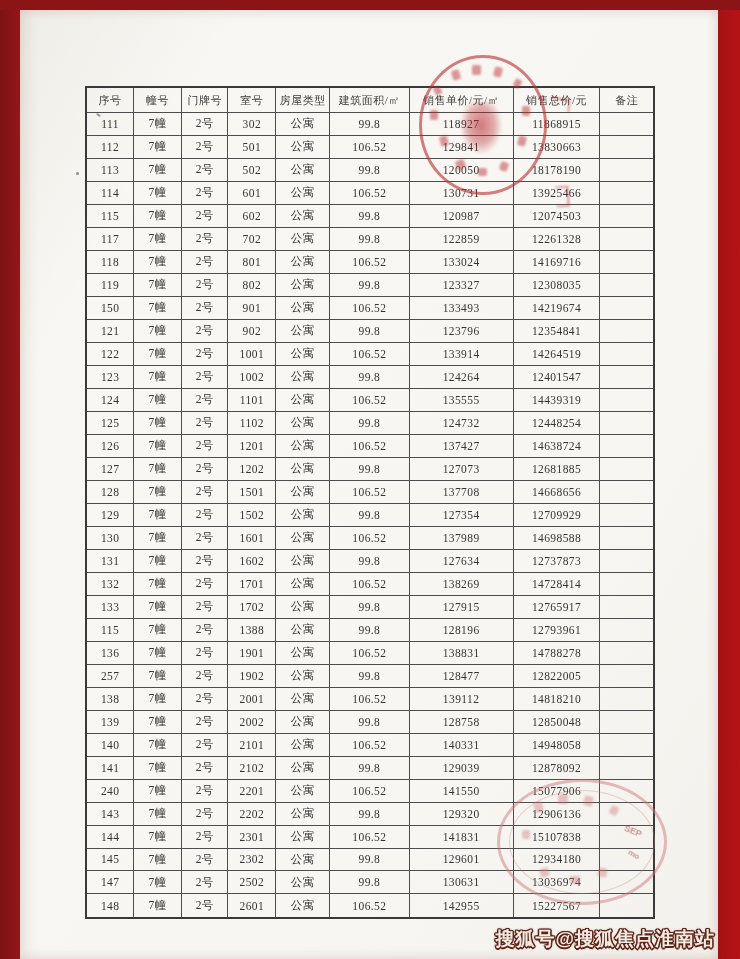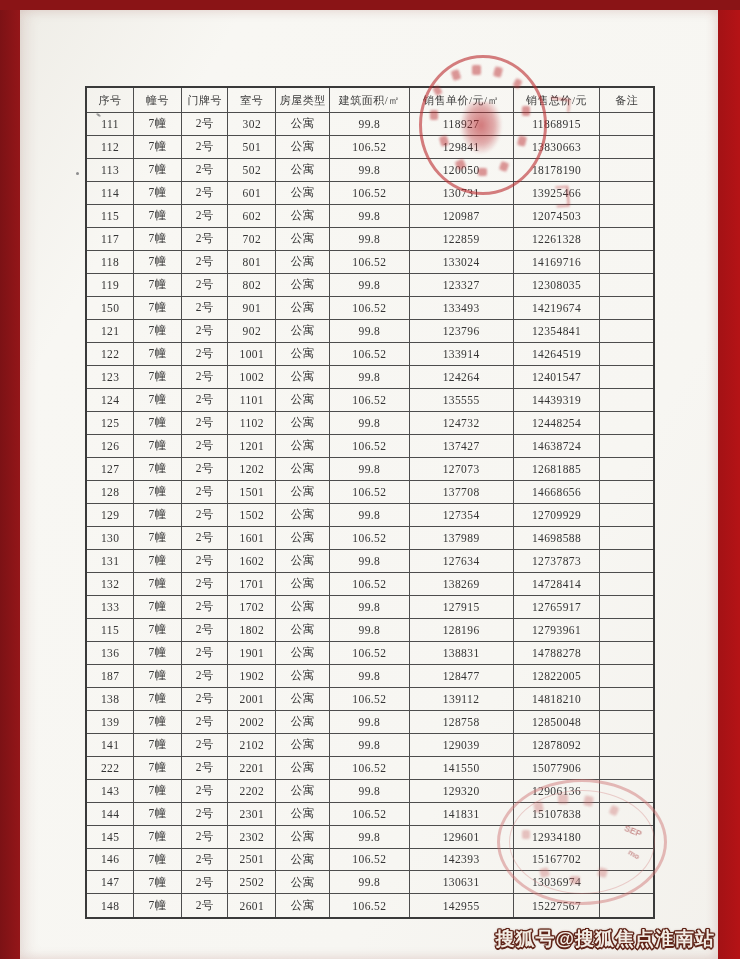--- a/index.html
+++ b/index.html
@@ -362,40 +362,40 @@
             <td class="">公寓</td>
             <td class="num">99.8</td>
             <td class="num">127915</td>
             <td class="num">12765917</td>
             <td class=""></td>
           </tr>
           <tr>
             <td class="">115</td>
             <td class="">7幢</td>
             <td class="">2号</td>
-            <td class="">1802</td>
+            <td class="">1388</td>
             <td class="">公寓</td>
             <td class="num">99.8</td>
             <td class="num">128196</td>
             <td class="num">12793961</td>
             <td class=""></td>
           </tr>
           <tr>
             <td class="">136</td>
             <td class="">7幢</td>
             <td class="">2号</td>
             <td class="">1901</td>
             <td class="">公寓</td>
             <td class="num">106.52</td>
             <td class="num">138831</td>
             <td class="num">14788278</td>
             <td class=""></td>
           </tr>
           <tr>
-            <td class="">187</td>
+            <td class="">257</td>
             <td class="">7幢</td>
             <td class="">2号</td>
             <td class="">1902</td>
             <td class="">公寓</td>
             <td class="num">99.8</td>
             <td class="num">128477</td>
             <td class="num">12822005</td>
             <td class=""></td>
           </tr>
           <tr>
@@ -414,32 +414,43 @@
             <td class="">7幢</td>
             <td class="">2号</td>
             <td class="">2002</td>
             <td class="">公寓</td>
             <td class="num">99.8</td>
             <td class="num">128758</td>
             <td class="num">12850048</td>
             <td class=""></td>
           </tr>
           <tr>
+            <td class="">140</td>
+            <td class="">7幢</td>
+            <td class="">2号</td>
+            <td class="">2101</td>
+            <td class="">公寓</td>
+            <td class="num">106.52</td>
+            <td class="num">140331</td>
+            <td class="num">14948058</td>
+            <td class=""></td>
+          </tr>
+          <tr>
             <td class="">141</td>
             <td class="">7幢</td>
             <td class="">2号</td>
             <td class="">2102</td>
             <td class="">公寓</td>
             <td class="num">99.8</td>
             <td class="num">129039</td>
             <td class="num">12878092</td>
             <td class=""></td>
           </tr>
           <tr>
-            <td class="">222</td>
+            <td class="">240</td>
             <td class="">7幢</td>
             <td class="">2号</td>
             <td class="">2201</td>
             <td class="">公寓</td>
             <td class="num">106.52</td>
             <td class="num">141550</td>
             <td class="num">15077906</td>
             <td class=""></td>
           </tr>
           <tr>
@@ -466,31 +477,20 @@
           </tr>
           <tr>
             <td class="">145</td>
             <td class="">7幢</td>
             <td class="">2号</td>
             <td class="">2302</td>
             <td class="">公寓</td>
             <td class="num">99.8</td>
             <td class="num">129601</td>
             <td class="num">12934180</td>
-            <td class=""></td>
-          </tr>
-          <tr>
-            <td class="">146</td>
-            <td class="">7幢</td>
-            <td class="">2号</td>
-            <td class="">2501</td>
-            <td class="">公寓</td>
-            <td class="num">106.52</td>
-            <td class="num">142393</td>
-            <td class="num">15167702</td>
             <td class=""></td>
           </tr>
           <tr>
             <td class="">147</td>
             <td class="">7幢</td>
             <td class="">2号</td>
             <td class="">2502</td>
             <td class="">公寓</td>
             <td class="num">99.8</td>
             <td class="num">130631</td>

